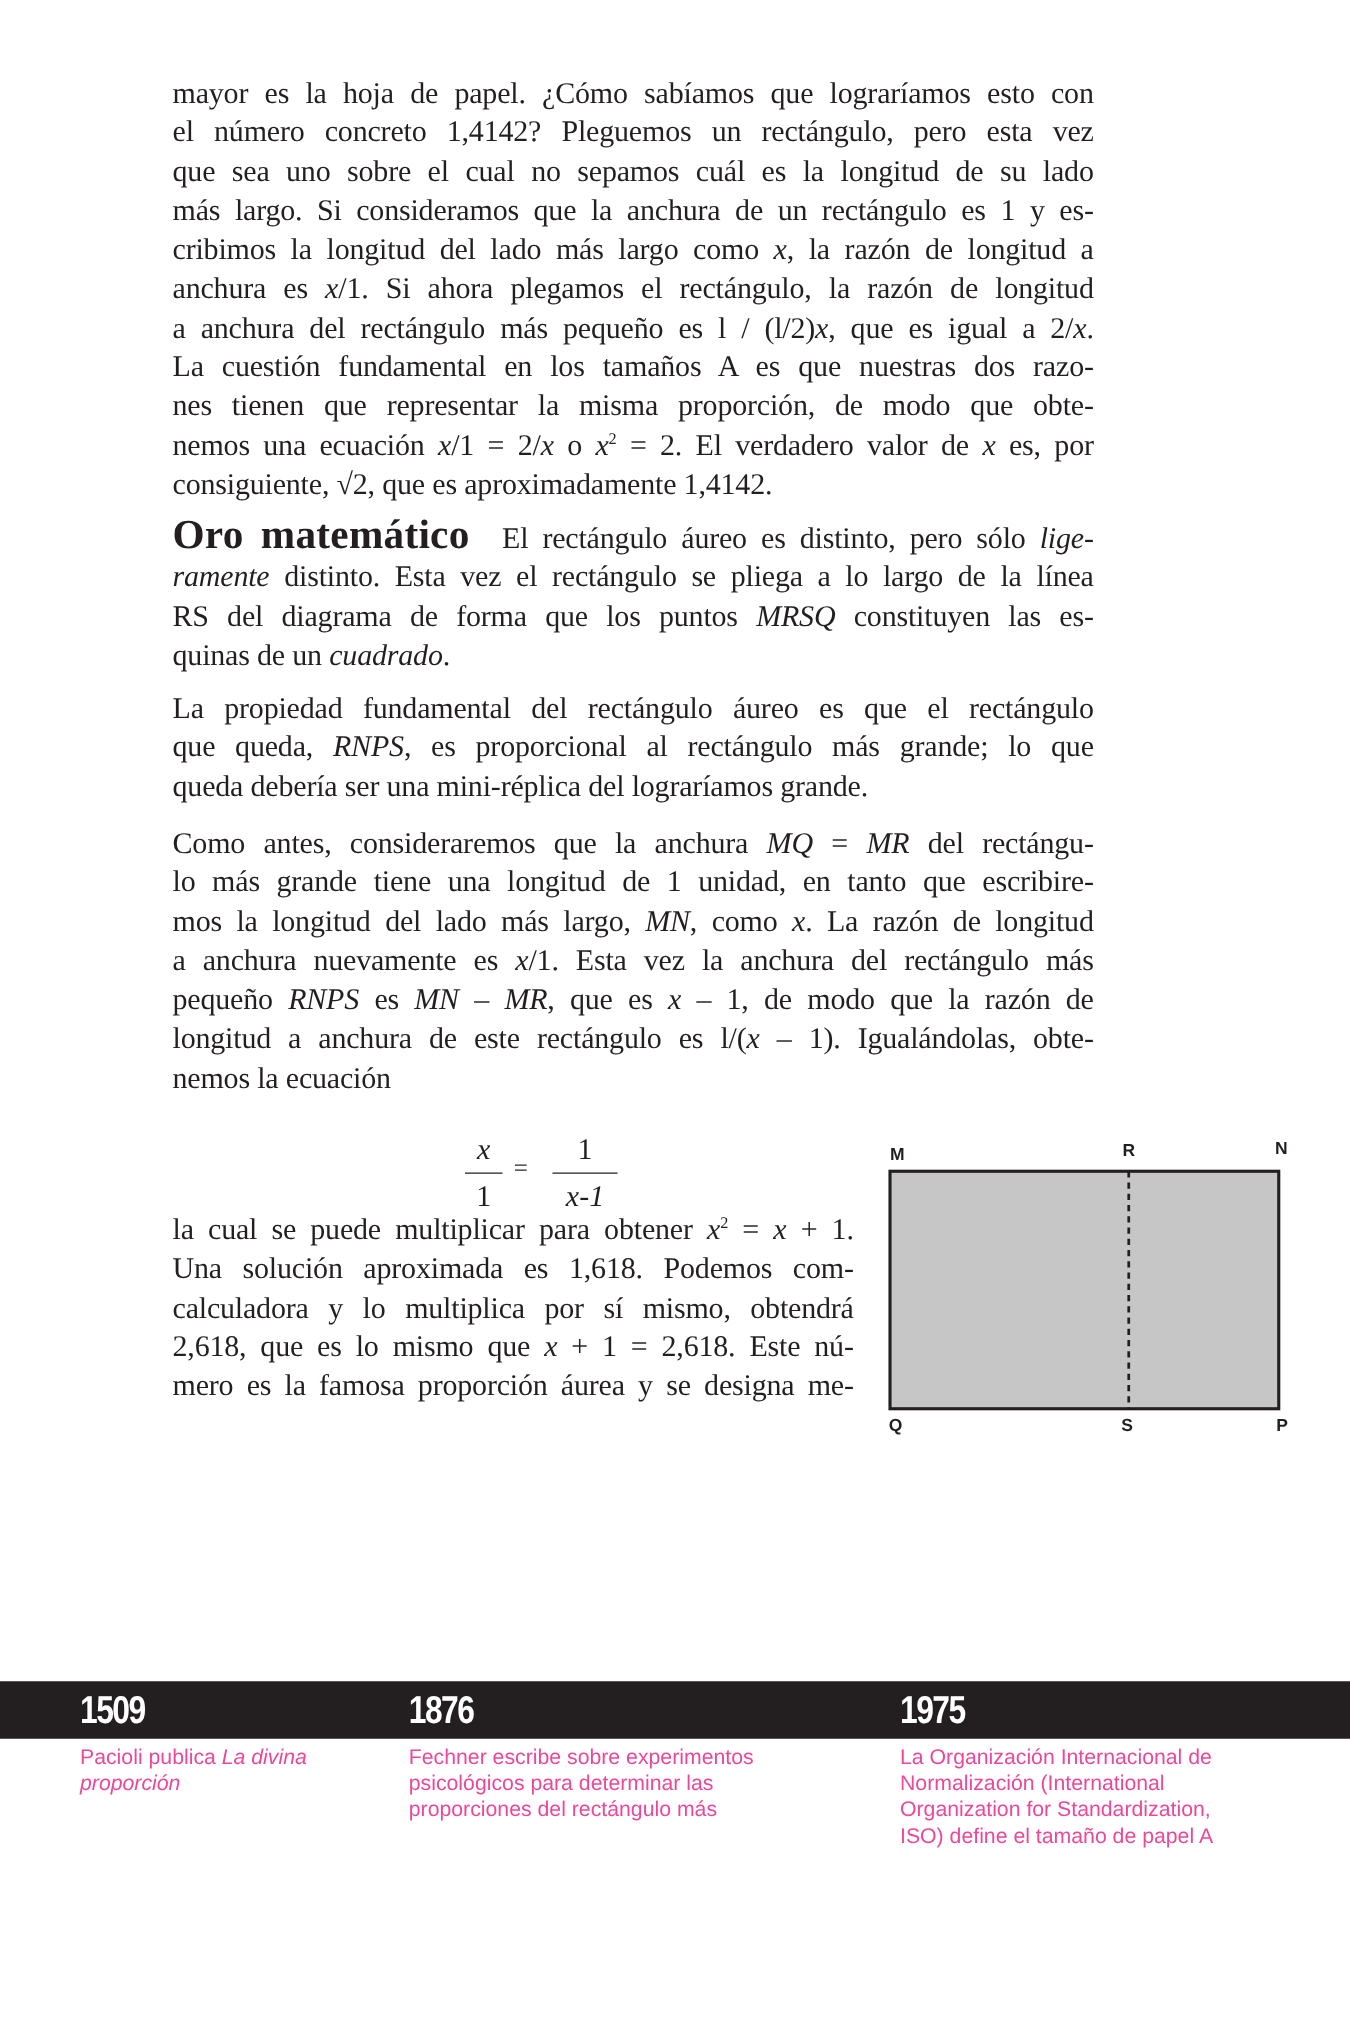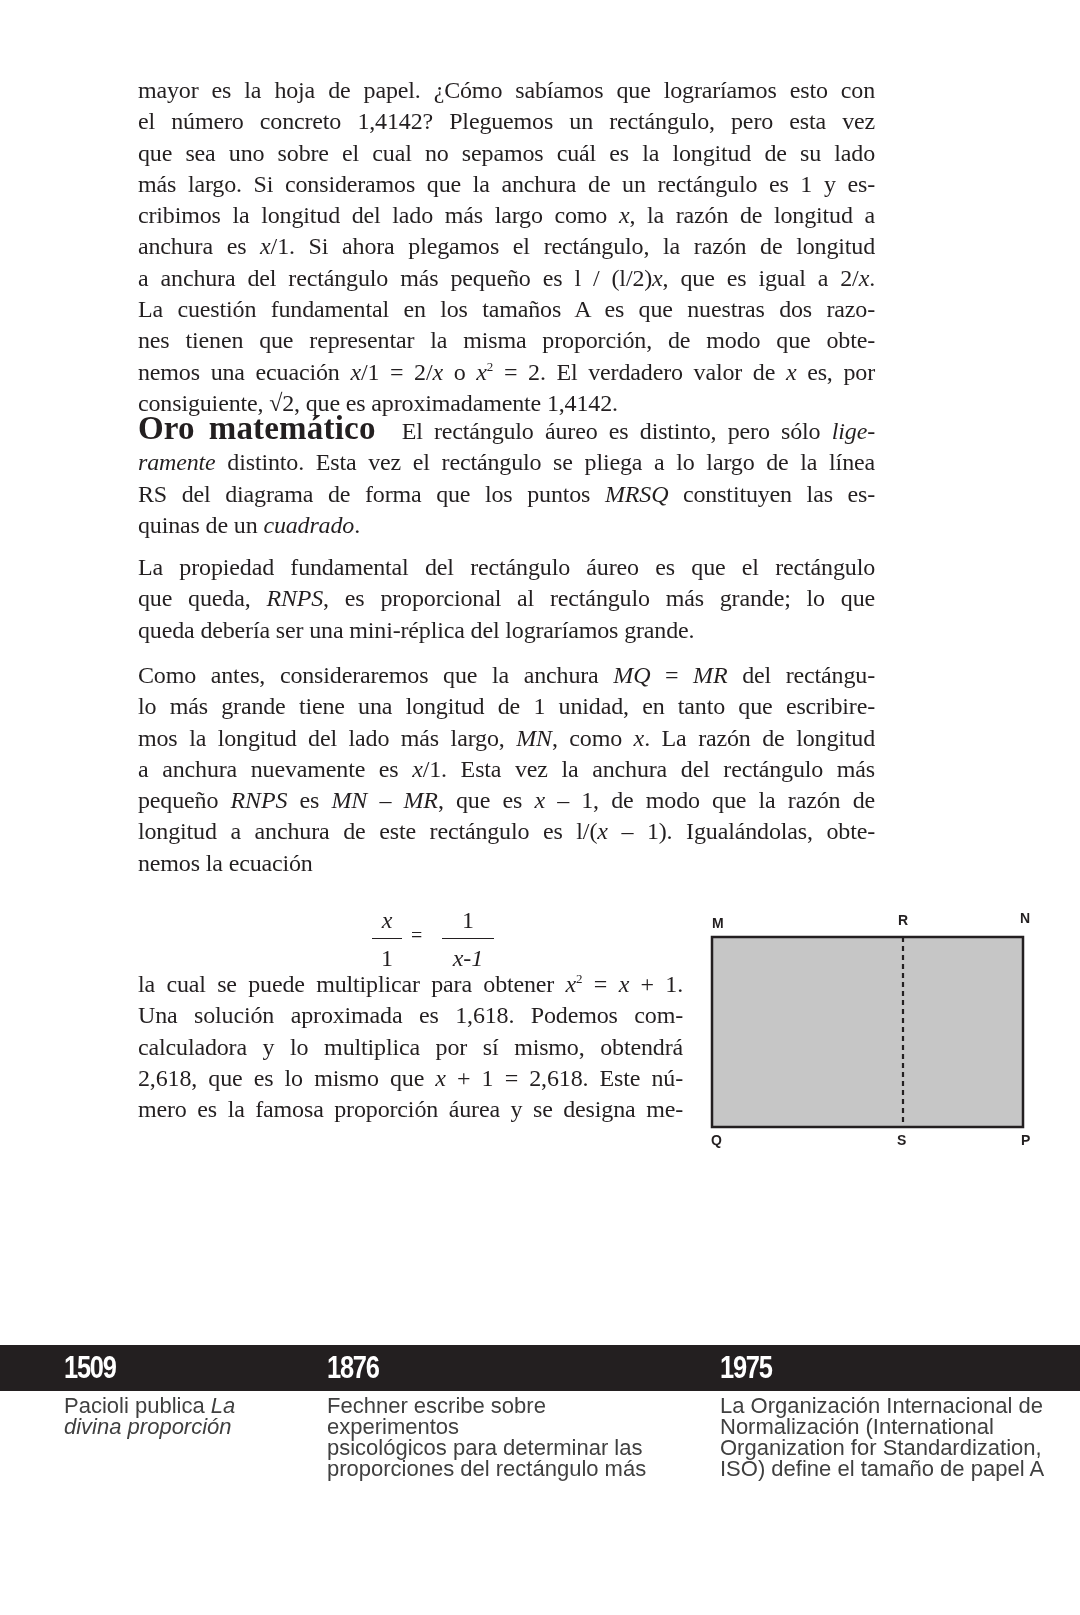--- a/index.html
+++ b/index.html
@@ -36,28 +36,28 @@
   .diagram svg { position: absolute; left: 0; top: 0; }
   .dlabel { position: absolute; font-family: "Liberation Sans", "DejaVu Sans", sans-serif;
     font-weight: bold; font-size: 14px; color: #231f20; }
 
   
   .timeline-bar { position: absolute; left: 0; top: 1345px; width: 1080px; height: 46px; background: #231f20; }
   .tl-year { position: absolute; top: 1345px; height: 46px; line-height: 46px;
     font-family: "Liberation Sans", "DejaVu Sans", sans-serif; font-weight: bold;
     font-size: 31px; color: #ffffff; letter-spacing: -1.5px; transform: scaleX(0.82); transform-origin: left center; }
   .tl-desc { position: absolute; top: 1395px;
-    font-family: "Liberation Sans", "DejaVu Sans", sans-serif; font-size: 22px; line-height: 21px; color: #404040; }
+    font-family: "Liberation Sans", "DejaVu Sans", sans-serif; font-size: 17px; line-height: 21px; color: #ec4899; }
 </style>
 </head>
 <body>
 
 <div class="page">
 
-  <div class="body-text" style="top:75px;">
+  <div class="body-text" style="top:60px;">
     <span class="line">mayor es la hoja de papel. ¿Cómo sabíamos que lograríamos esto con</span>
     <span class="line">el número concreto 1,4142? Pleguemos un rectángulo, pero esta vez</span>
     <span class="line">que sea uno sobre el cual no sepamos cuál es la longitud de su lado</span>
     <span class="line">más largo. Si consideramos que la anchura de un rectángulo es 1 y es-</span>
     <span class="line rich">cribimos la longitud del lado más largo como <i>x</i>, la razón de longitud a</span>
     <span class="line rich">anchura es <i>x</i>/1. Si ahora plegamos el rectángulo, la razón de longitud</span>
     <span class="line rich">a anchura del rectángulo más pequeño es l / (l/2)<i>x</i>, que es igual a 2/<i>x</i>.</span>
     <span class="line">La cuestión fundamental en los tamaños A es que nuestras dos razo-</span>
     <span class="line">nes tienen que representar la misma proporción, de modo que obte-</span>
     <span class="line rich">nemos una ecuación <i>x</i>/1 = 2/<i>x</i> o <i><i>x</i></i><span class="sup">2</span> = 2. El verdadero valor de <i>x</i> es, por</span>

